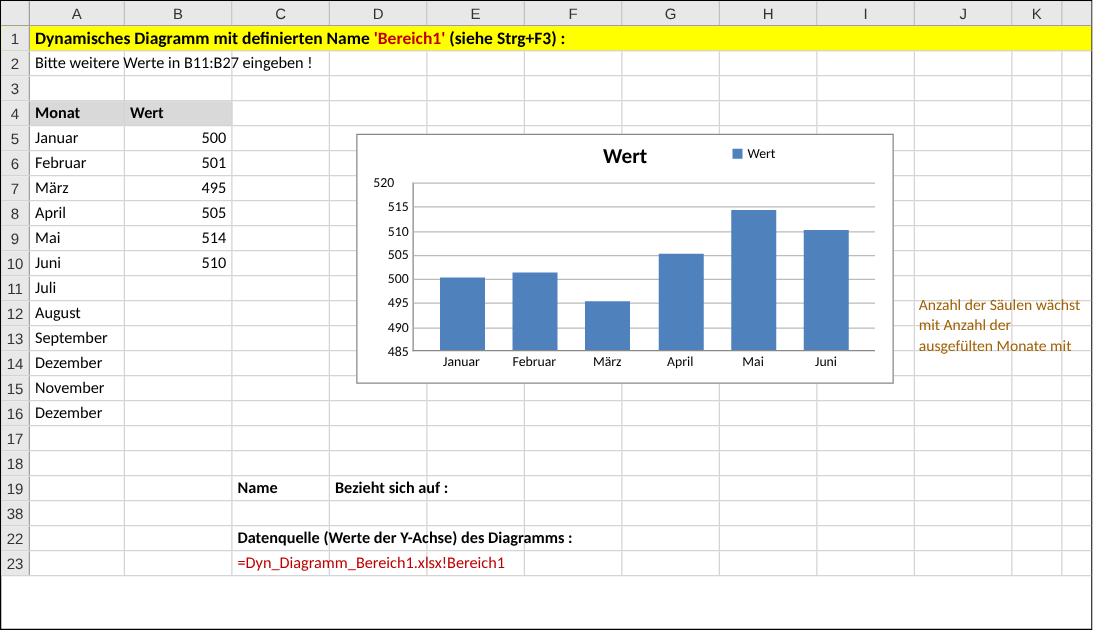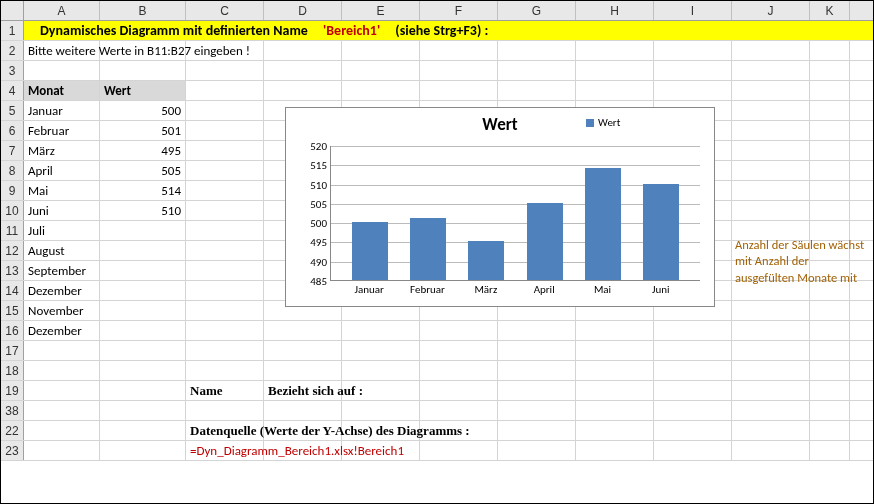--- a/index.html
+++ b/index.html
@@ -72,29 +72,29 @@
   .cell {
     border-right: 1px solid #d4d4d4;
     padding: 0 4px;
     line-height: 20px;
     white-space: nowrap;
     overflow: visible;
     position: relative;
     font-size: 13px;
   }
   .cell.num { text-align: right; }
-  .bold { font-weight: bold; font-family: Liberation Serif, serif; }
+  .bold { font-weight: bold; }
   .red { color: #c00000; }
   .hdrcell {
     background: #d9d9d9;
     font-weight: bold;
   }
   .row1 { background: #ffff00; }
   .row1 .cell { border-right-color: transparent; }
-  .title-text { font-weight: bold; font-size: 14px; margin-left: 12px; }
+  .title-text { font-weight: bold; font-size: 14px; }
   .ovf { overflow: visible; z-index: 1; position: relative; }
   
   .chart {
     position: absolute;
     left: 284px; top: 106px;
     width: 430px; height: 200px;
     background: #fff;
     border: 1px solid #888;
   }
   .chart-title {
@@ -509,21 +509,21 @@
         <div class="ytick" style="top: 96.4286px; left: -44px; right: auto; width: 40px;">495</div>
         <div class="gridline" style="top: 77.1429px;"></div>
         <div class="ytick" style="top: 77.1429px; left: -44px; right: auto; width: 40px;">500</div>
         <div class="gridline" style="top: 57.8571px;"></div>
         <div class="ytick" style="top: 57.8571px; left: -44px; right: auto; width: 40px;">505</div>
         <div class="gridline" style="top: 38.5714px;"></div>
         <div class="ytick" style="top: 38.5714px; left: -44px; right: auto; width: 40px;">510</div>
         <div class="gridline" style="top: 19.2857px;"></div>
         <div class="ytick" style="top: 19.2857px; left: -44px; right: auto; width: 40px;">515</div>
         <div class="gridline" style="top: 0px;"></div>
-        <div class="ytick" style="top: 0px; left: -44px; right: auto; width: 40px;">520</div>
+        <div class="ytick" style="top: 0px; left: -44px; right: auto; width: 40px; text-align: center;">520</div>
         <div class="bars">
           <div class="barwrap">
             <div class="bar" style="height: 57.8571px;"></div>
           </div>
           <div class="barwrap">
             <div class="bar" style="height: 61.7143px;"></div>
           </div>
           <div class="barwrap">
             <div class="bar" style="height: 38.5714px;"></div>
           </div>

